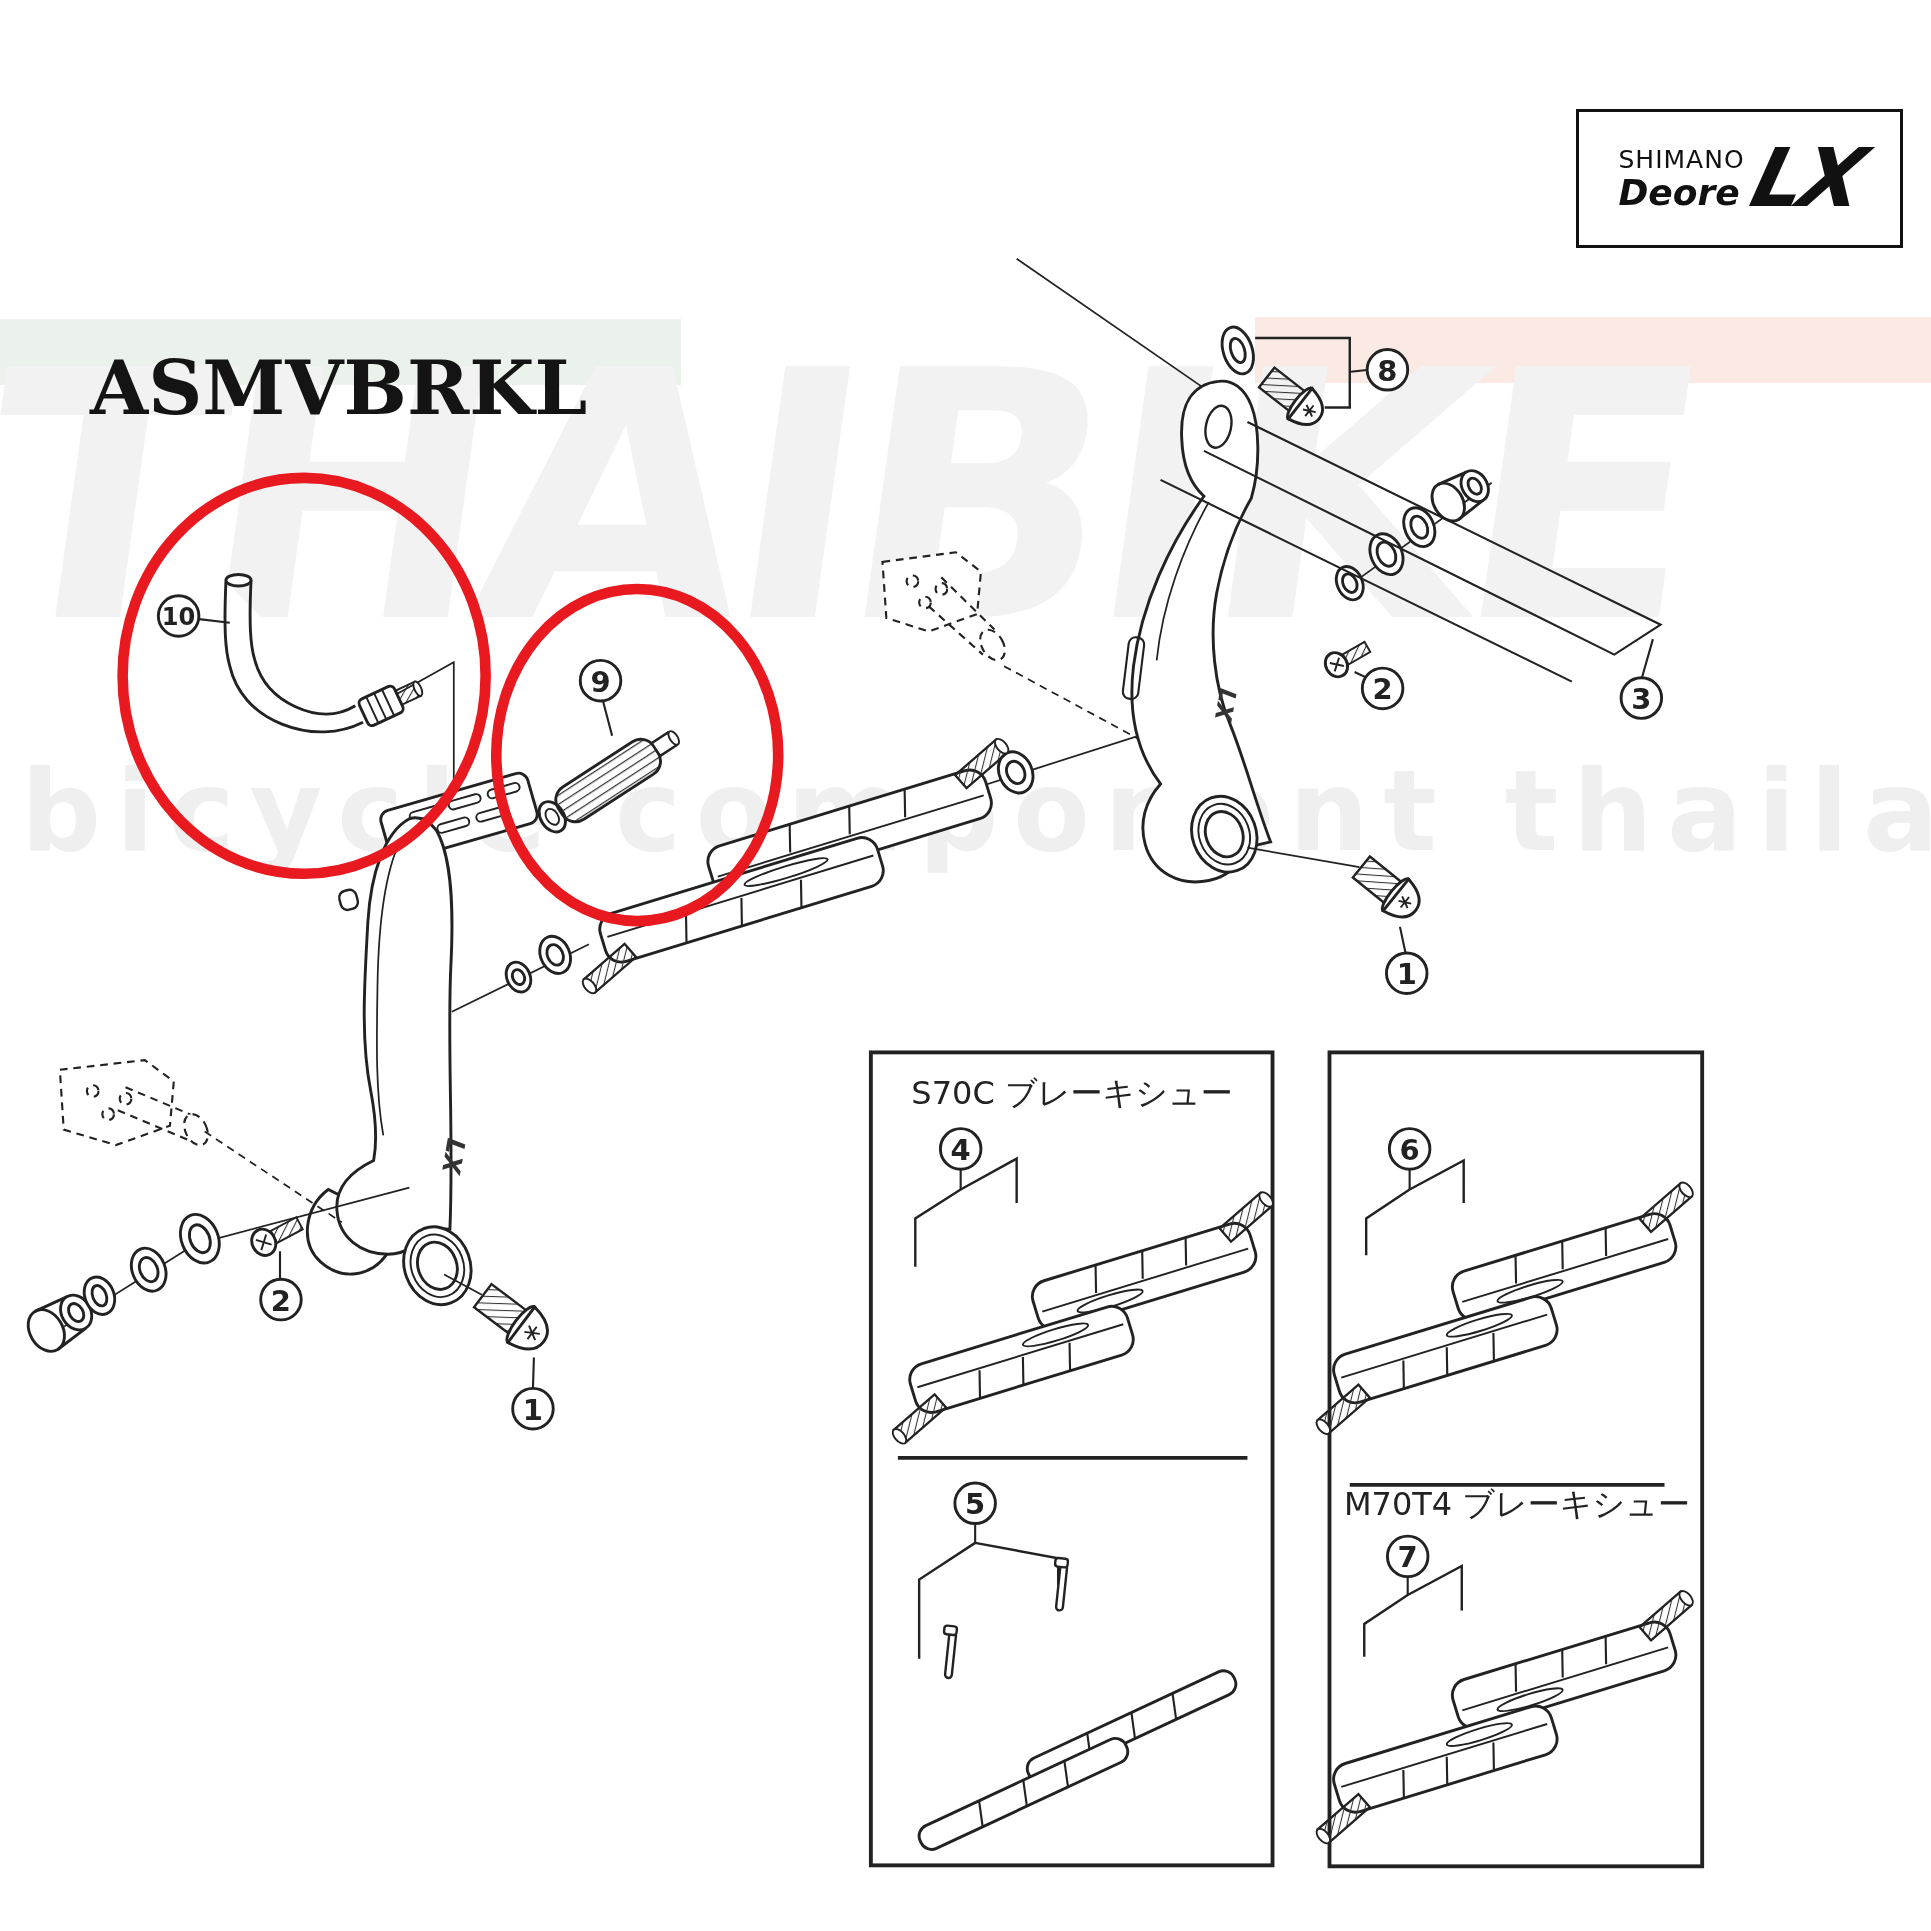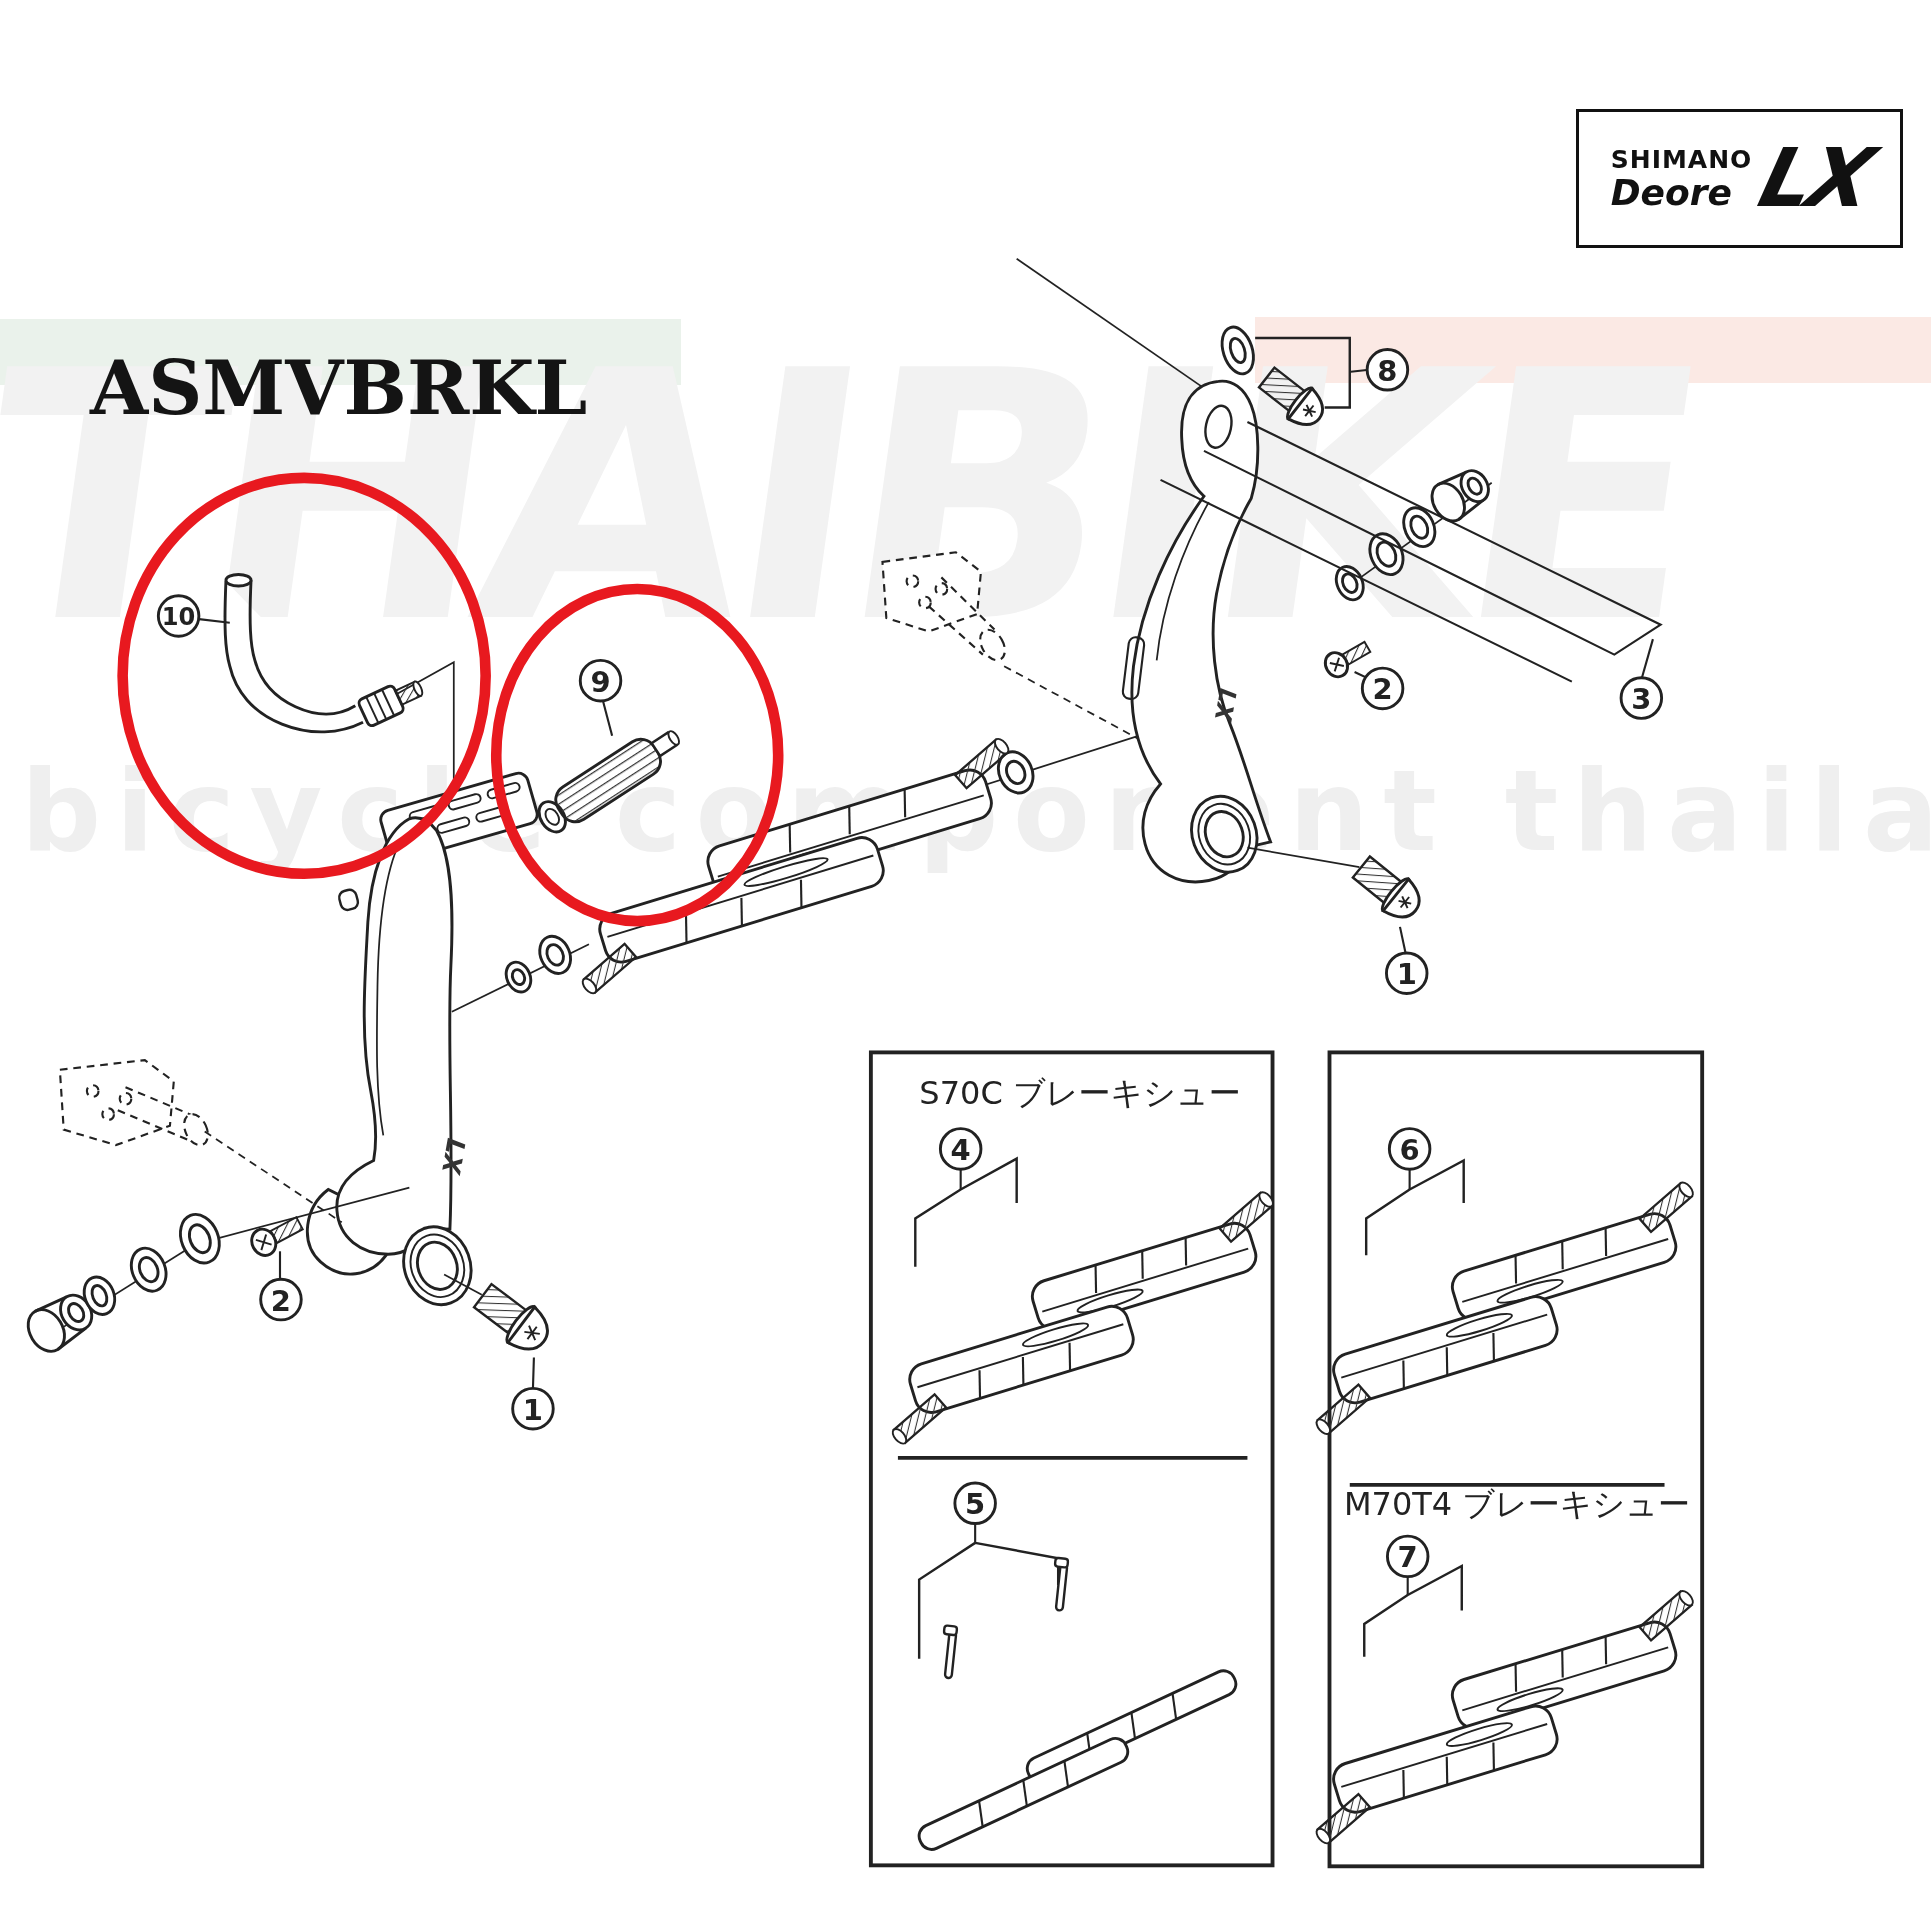--- a/index.html
+++ b/index.html
@@ -12,21 +12,21 @@
        letter-spacing:-13.5px;transform:skewX(-8deg);white-space:nowrap;}
   .wm2{position:absolute;left:21px;top:755px;font-size:112px;line-height:1;font-weight:bold;
        letter-spacing:14.5px;white-space:nowrap;}
   .code{position:absolute;font-family:"DejaVu Serif","Liberation Serif",serif;
         font-weight:bold;color:#141414;white-space:nowrap;}
   #code-main{left:90px;top:344px;font-size:75px;}
   #code-sub{left:524px;top:514px;font-size:70px;}
   #logo-box{position:absolute;left:1576px;top:109px;width:321px;height:133px;border:3.9px solid #111;
             background:#fff;display:flex;align-items:center;justify-content:center;gap:9.7px;}
   #logo-left{display:flex;flex-direction:column;align-items:flex-start;line-height:1;}
-  #logo-brand{font-size:25px;font-weight:bold;letter-spacing:1px;color:#111;}
+  #logo-brand{font-size:25px;font-weight:normal;letter-spacing:1px;color:#111;}
   #logo-series{font-size:36px;font-weight:bold;font-style:italic;color:#111;margin-top:3px;}
   #logo-model{font-size:81px;font-weight:bold;font-style:italic;color:#111;line-height:.9;
               transform:skewX(-14deg);letter-spacing:-3.9px;}
   .panel-title{position:absolute;font-size:32px;color:#222;white-space:nowrap;transform:translateX(-50%);
                font-family:"DejaVu Sans","Liberation Sans",sans-serif;}
   svg{position:absolute;left:0;top:0;}
   svg *{vector-effect:none;}
 </style>
 </head>
 <body>
@@ -443,16 +443,16 @@
   <div id="code-main" class="code">ASMVBRKL</div>
 
   <div id="logo-box">
     <div id="logo-left">
       <div id="logo-brand">SHIMANO</div>
       <div id="logo-series">Deore</div>
     </div>
     <div id="logo-model">LX</div>
   </div>
 
-  <div class="panel-title" style="left:1072px;top:1072px;margin-left:8px;">S70C ブレーキシュー</div>
+  <div class="panel-title" style="left:1072px;top:1072px;">S70C ブレーキシュー</div>
   <div class="panel-title" style="left:1517px;top:1483px;">M70T4 ブレーキシュー</div>
 </div>
 
 
 </body></html>

